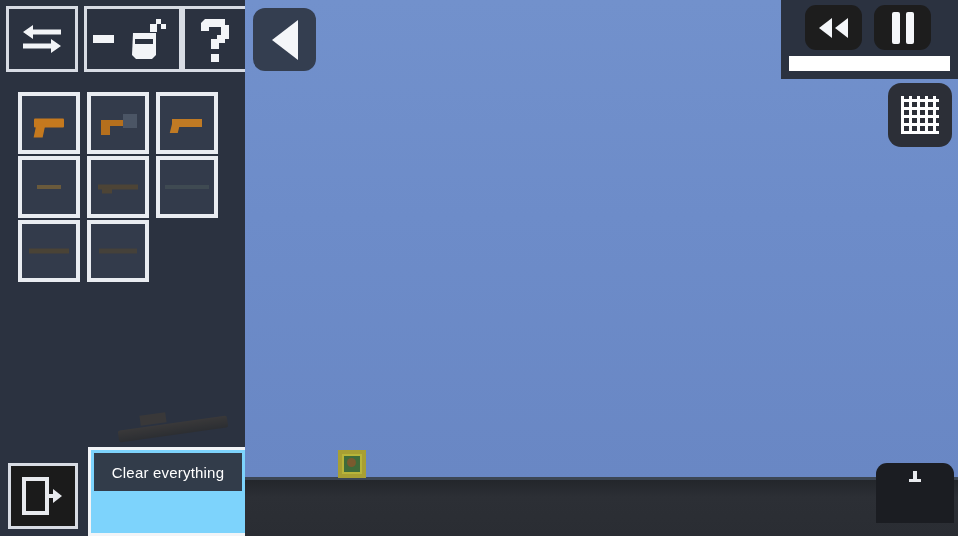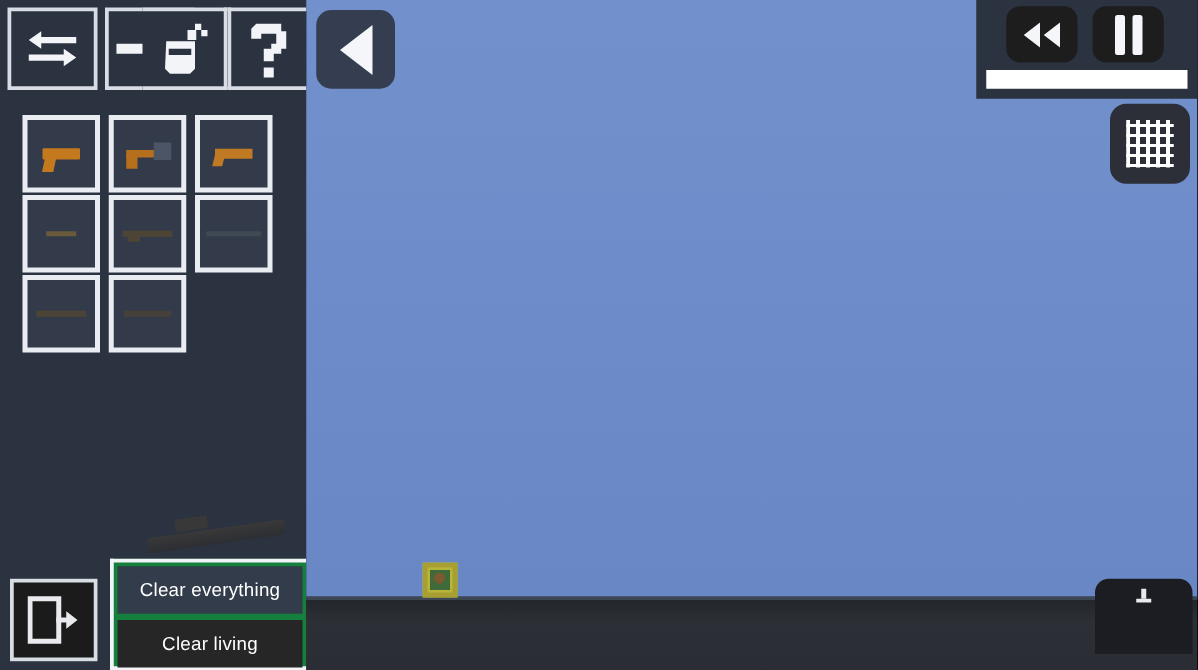--- a/index.html
+++ b/index.html
@@ -158,21 +158,21 @@
     background: #1b1b1b;
     display:flex; align-items:center; justify-content:center;
   }
   #clear-group {
     position: absolute;
     left: 88px; top: 447px;
     width: 157px; height: 89px;
     box-sizing: border-box;
     border: 3px solid #f2f4f7;
     border-right: none;
-    background: #15803d;
+    background: #7dd3fc;
     padding: 3px;
   }
   .clear-btn {
     width: 100%; height: 38px;
     box-sizing: border-box;
     display: flex; align-items: center; justify-content: center;
     color: #fff;
     font-size: 15px;
     letter-spacing: .2px;
   }
@@ -345,21 +345,20 @@
     <div id="exit-btn">
       <svg width="42" height="40" viewBox="0 0 42 40">
         <rect x="2" y="3" width="23" height="34" fill="none" stroke="#e8eaee" stroke-width="4"></rect>
         <rect x="23" y="18" width="12" height="4" fill="#e8eaee"></rect>
         <path d="M31 13 L40 20 L31 27 Z" fill="#e8eaee"></path>
       </svg>
     </div>
 
     <div id="clear-group">
       <div class="clear-btn" id="clear-everything">Clear everything</div>
-      <div class="clear-btn" id="clear-living">Clear living</div>
     </div>
   </div>
 
   <div id="collapse-btn">
     <span class="tri"></span>
   </div>
 
   <div id="playbar">
     <div class="pbtn" id="rewind-btn">
       <svg width="36" height="26" viewBox="0 0 36 26">

